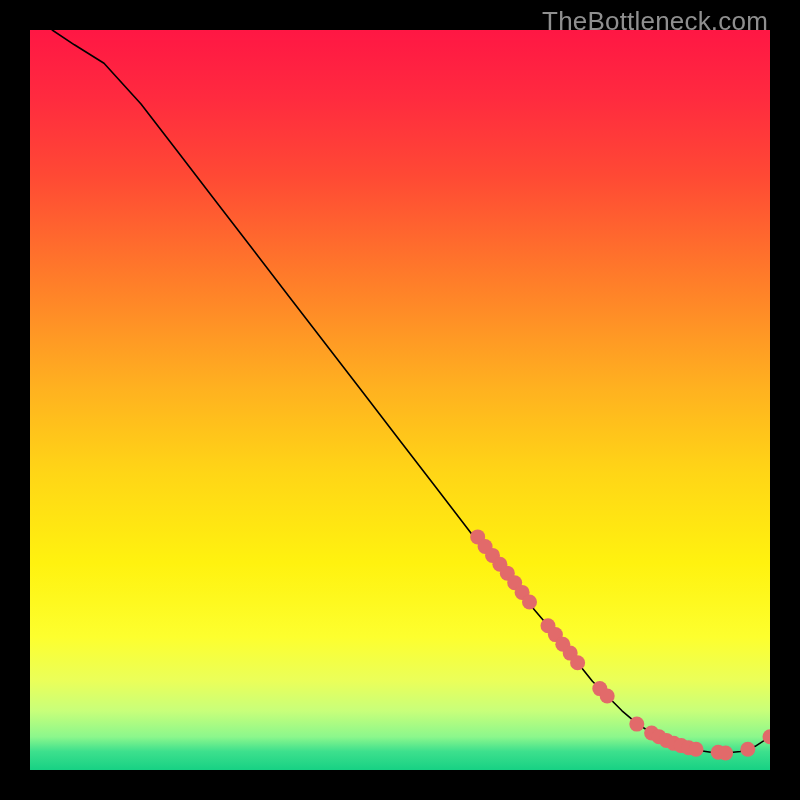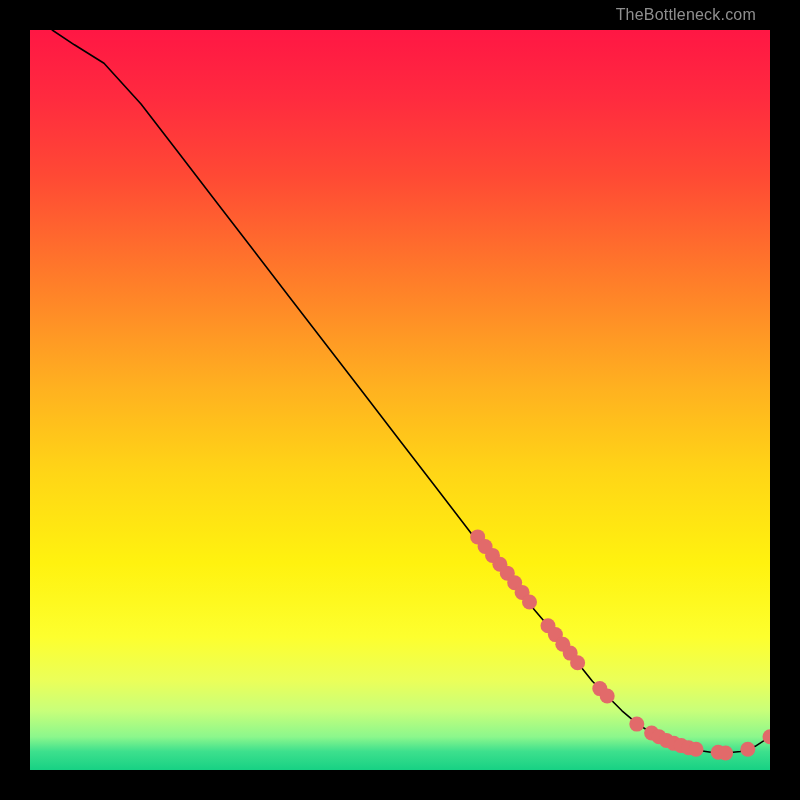--- a/index.html
+++ b/index.html
@@ -29,24 +29,24 @@
     left: 30px;
     top: 30px;
     width: 740px;
     height: 740px;
   }
   svg { display:block; }
 
   .watermark {
     position: absolute;
     top: 6px;
-    right: 44px;
+    right: 32px;
     color: #8f8f8f;
     font-family: Arial, Helvetica, sans-serif;
-    font-size: 16px;
+    font-size: 26px;
     font-weight: 400;
     letter-spacing: 0.2px;
     user-select: none;
   }
 </style>
 </head>
 <body>
 <div class="wrap">
   <div class="plot">
     <svg id="chart-svg" width="740" height="740" viewBox="0 0 740 740">

